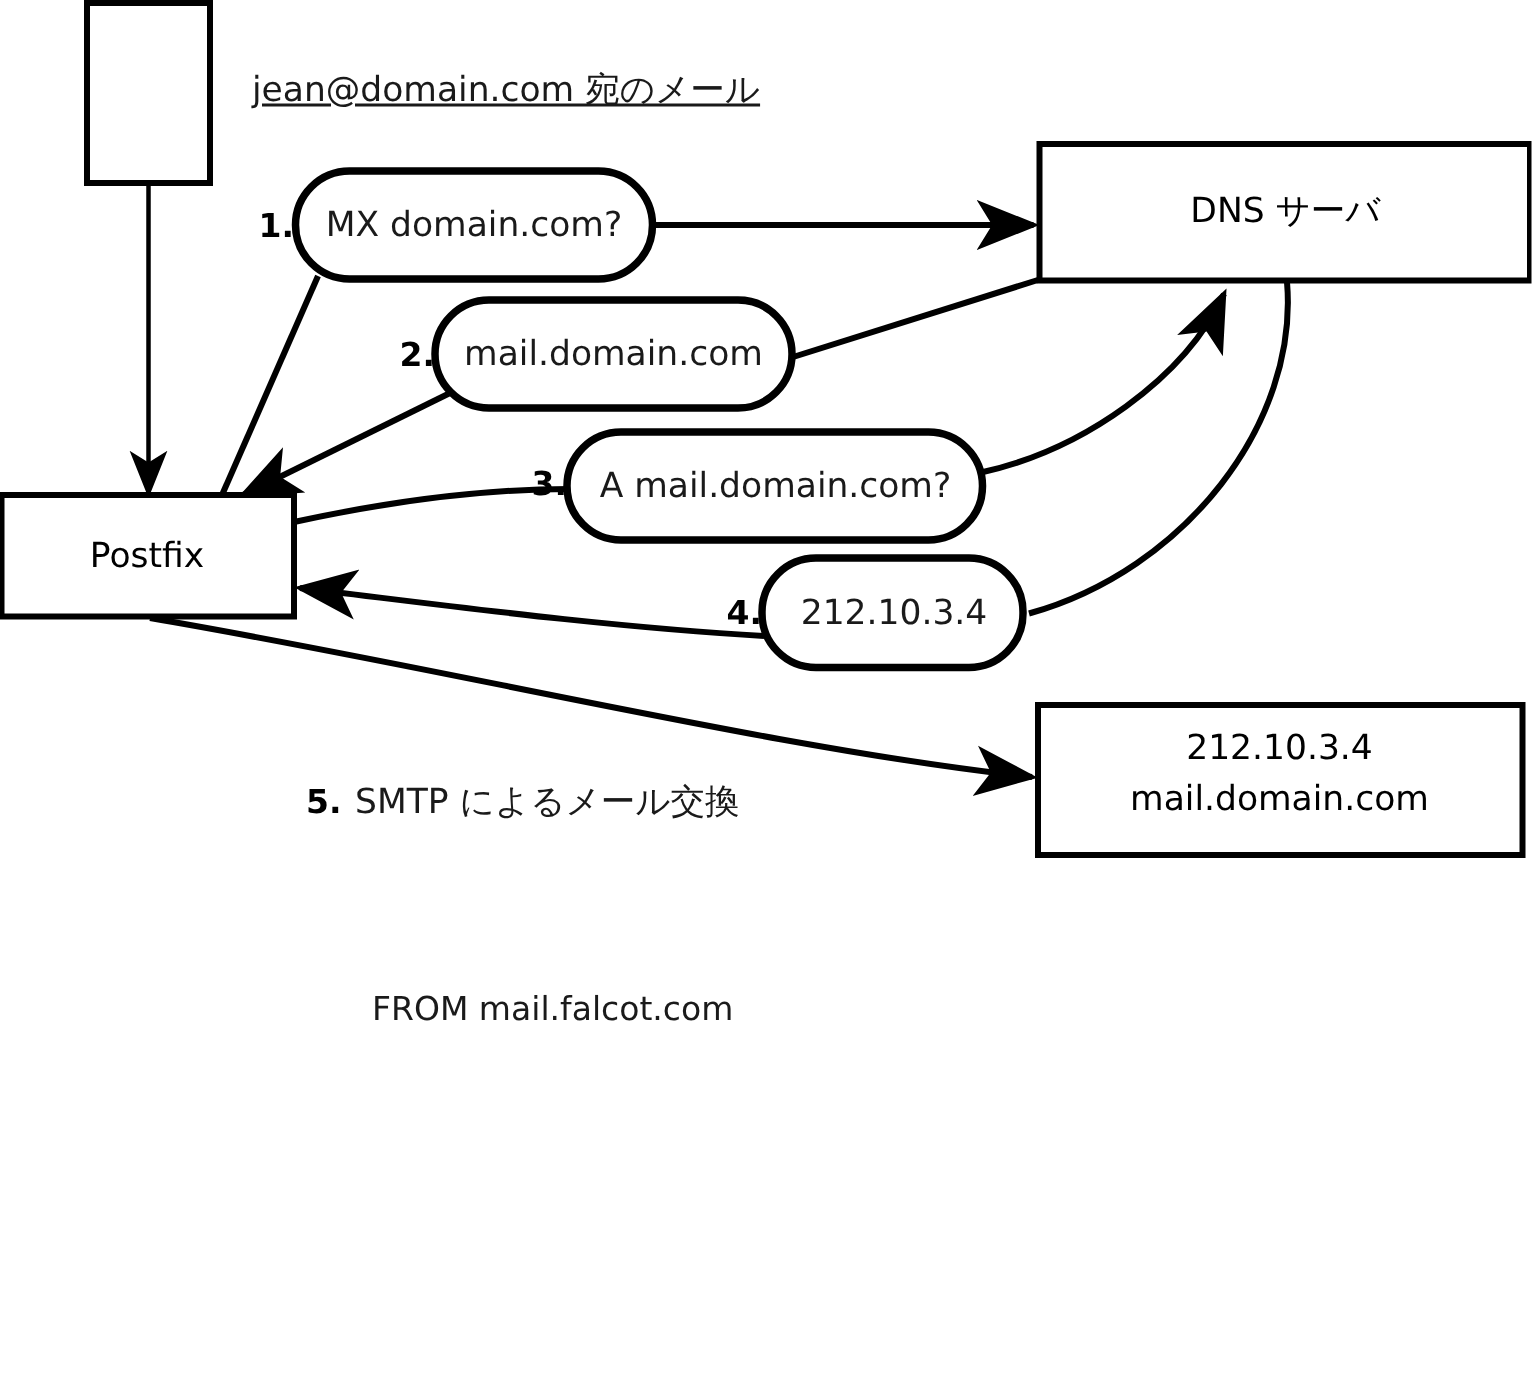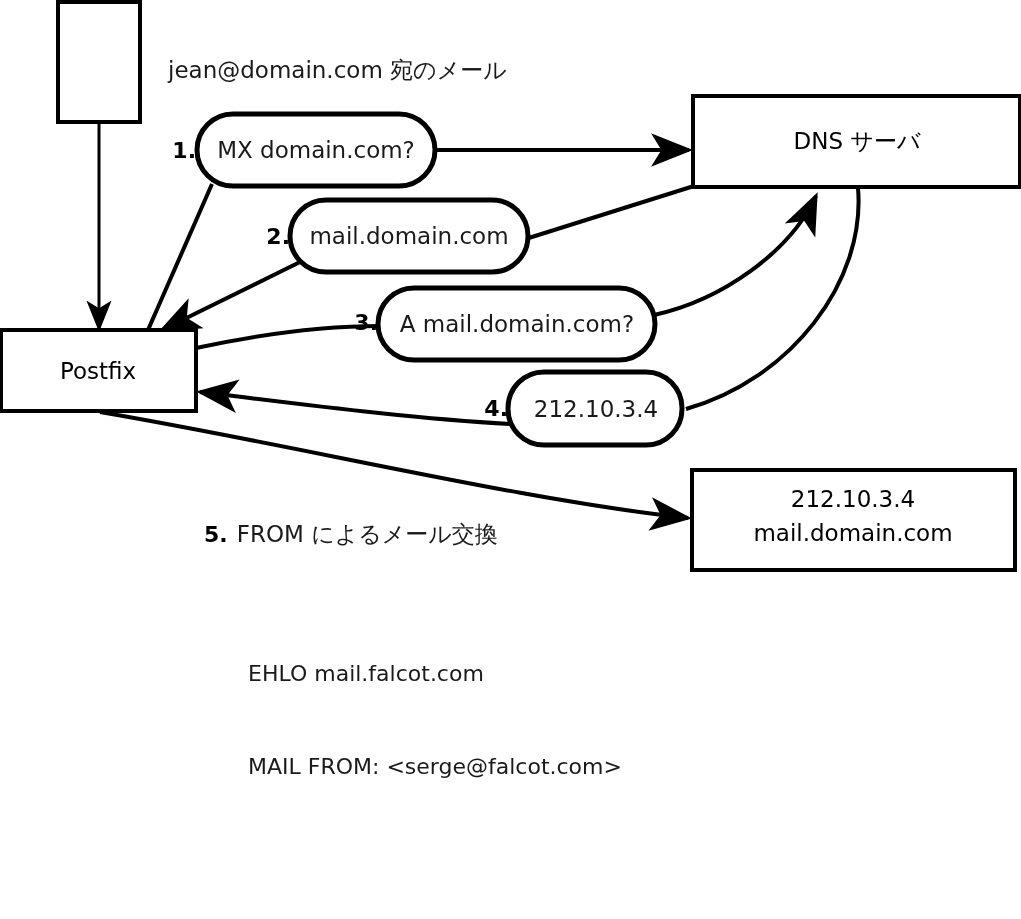--- a/index.html
+++ b/index.html
@@ -94,24 +94,25 @@
     font-weight: bold;
     color: #000000;
   }
   .step5-label {
     font-size: 23px;
     color: #1a1a1a;
   }
   .title-text {
     position: absolute;
     left: 168px;
-    top: 55px;
+    top: 44px;
     font-size: 23px;
     color: #1a1a1a;
     white-space: pre;
+    text-decoration: underline;
   }
 </style>
 </head>
 <body>
 
 <div id="diagram-root">
 
   <svg id="diagram-svg" viewBox="0 0 1021 919">
     <defs>
       <marker id="arrowhead" markerWidth="11" markerHeight="9" refX="9.5" refY="4.5" orient="auto" markerUnits="strokeWidth">
@@ -161,26 +162,25 @@
 
     <rect class="bubble" x="508" y="372" width="174" height="73" rx="36" ry="36"></rect>
     <text class="bubble-label" x="596" y="410">212.10.3.4</text>
     <text class="step-num" x="508" y="410">4.</text>
   </svg>
 
   <div class="title-text">jean@domain.com 宛のメール</div>
 
   <div class="step5">
     <span class="step5-num">5.</span>
-    <span class="step5-label">FROM によるメール交換</span>
+    <span class="step5-label">SMTP によるメール交換</span>
   </div>
 
   <div class="transcript">
-    <div class="transcript-line">EHLO mail.falcot.com</div>
-    <div class="transcript-line">MAIL FROM: &lt;serge@falcot.com&gt;</div>
+    <div class="transcript-line">FROM mail.falcot.com</div>
     
     
     
     
     
     
     
   </div>
 
 </div>

